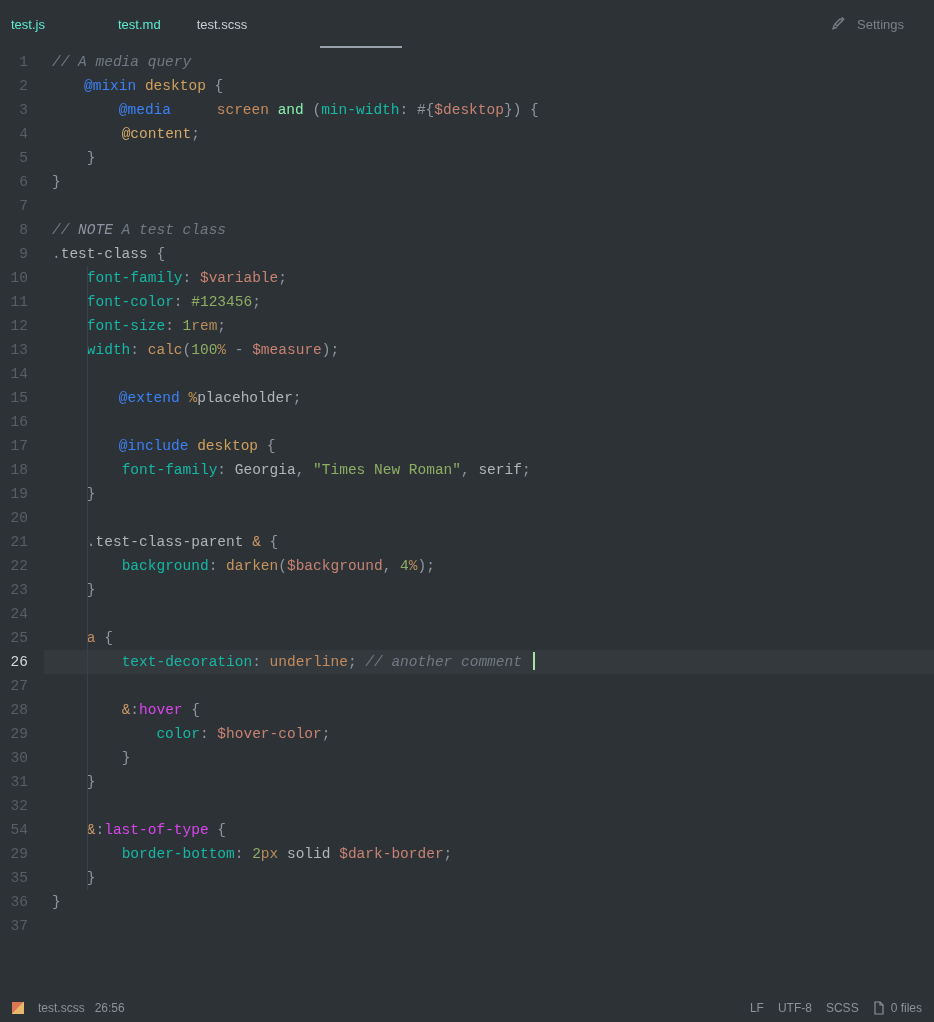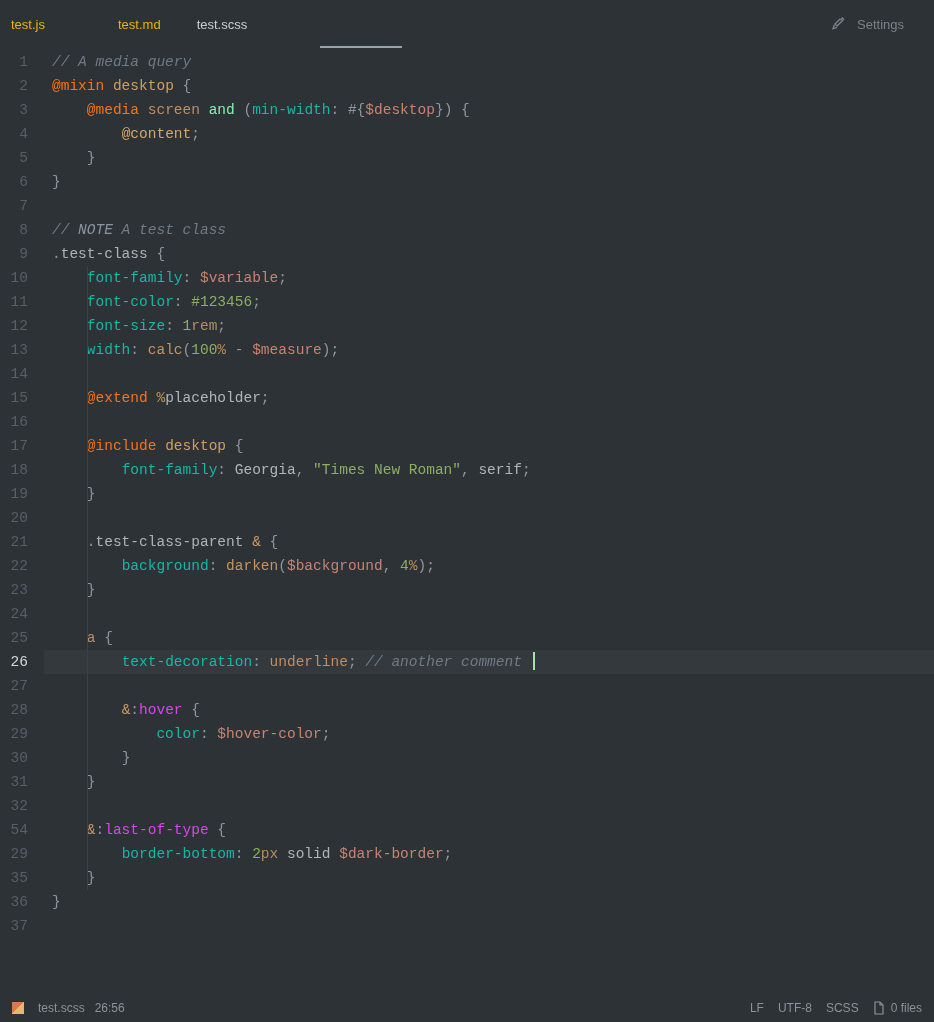--- a/index.html
+++ b/index.html
@@ -23,21 +23,21 @@
   font-size: 13px;
   color: #7a8187;
   position: relative;
 }
 .tab {
   padding: 0 18px;
   height: 48px;
   display: flex;
   align-items: center;
   cursor: pointer;
-  color: #eab308;
+  color: #5eead4;
   min-width: 70px;
   justify-content: center;
 }
 .tab-0 { justify-content: flex-start; padding-left: 11px; min-width: 100px; }
 .tab.active { color: #c8ced3; }
 .tab-underline {
   position: absolute;
   bottom: 0;
   left: 320px;
   width: 82px;
@@ -81,24 +81,24 @@
   display: inline-block;
   width: 2px;
   height: 18px;
   background: #a8e0a8;
   vertical-align: text-bottom;
   margin-left: 2px;
 }
 
 .c-comment { color: #6f7a83; font-style: italic; }
 .c-note { color: #8b94a0; font-style: italic; }
-.c-atrule { color: #f97316; }
+.c-atrule { color: #3b82f6; margin-left: 32px; }
 .c-mixname { color: #cfa05c; }
 .c-brace { color: #8e969e; }
-.c-kw { color: #c58b5e; }
+.c-kw { color: #c58b5e; margin-left: 37px; }
 .c-and { color: #86efac; font-family: Liberation Mono, monospace; }
 .c-punc { color: #8e969e; }
 .c-var { color: #c88372; }
 .c-content { color: #d4a968; }
 .c-class { color: #aeb3b6; }
 .c-prop { color: #14b8a6; }
 .c-colon { color: #8e969e; }
 .c-hex { color: #8eae64; }
 .c-num { color: #8eae64; }
 .c-unit { color: #b78d5a; }

